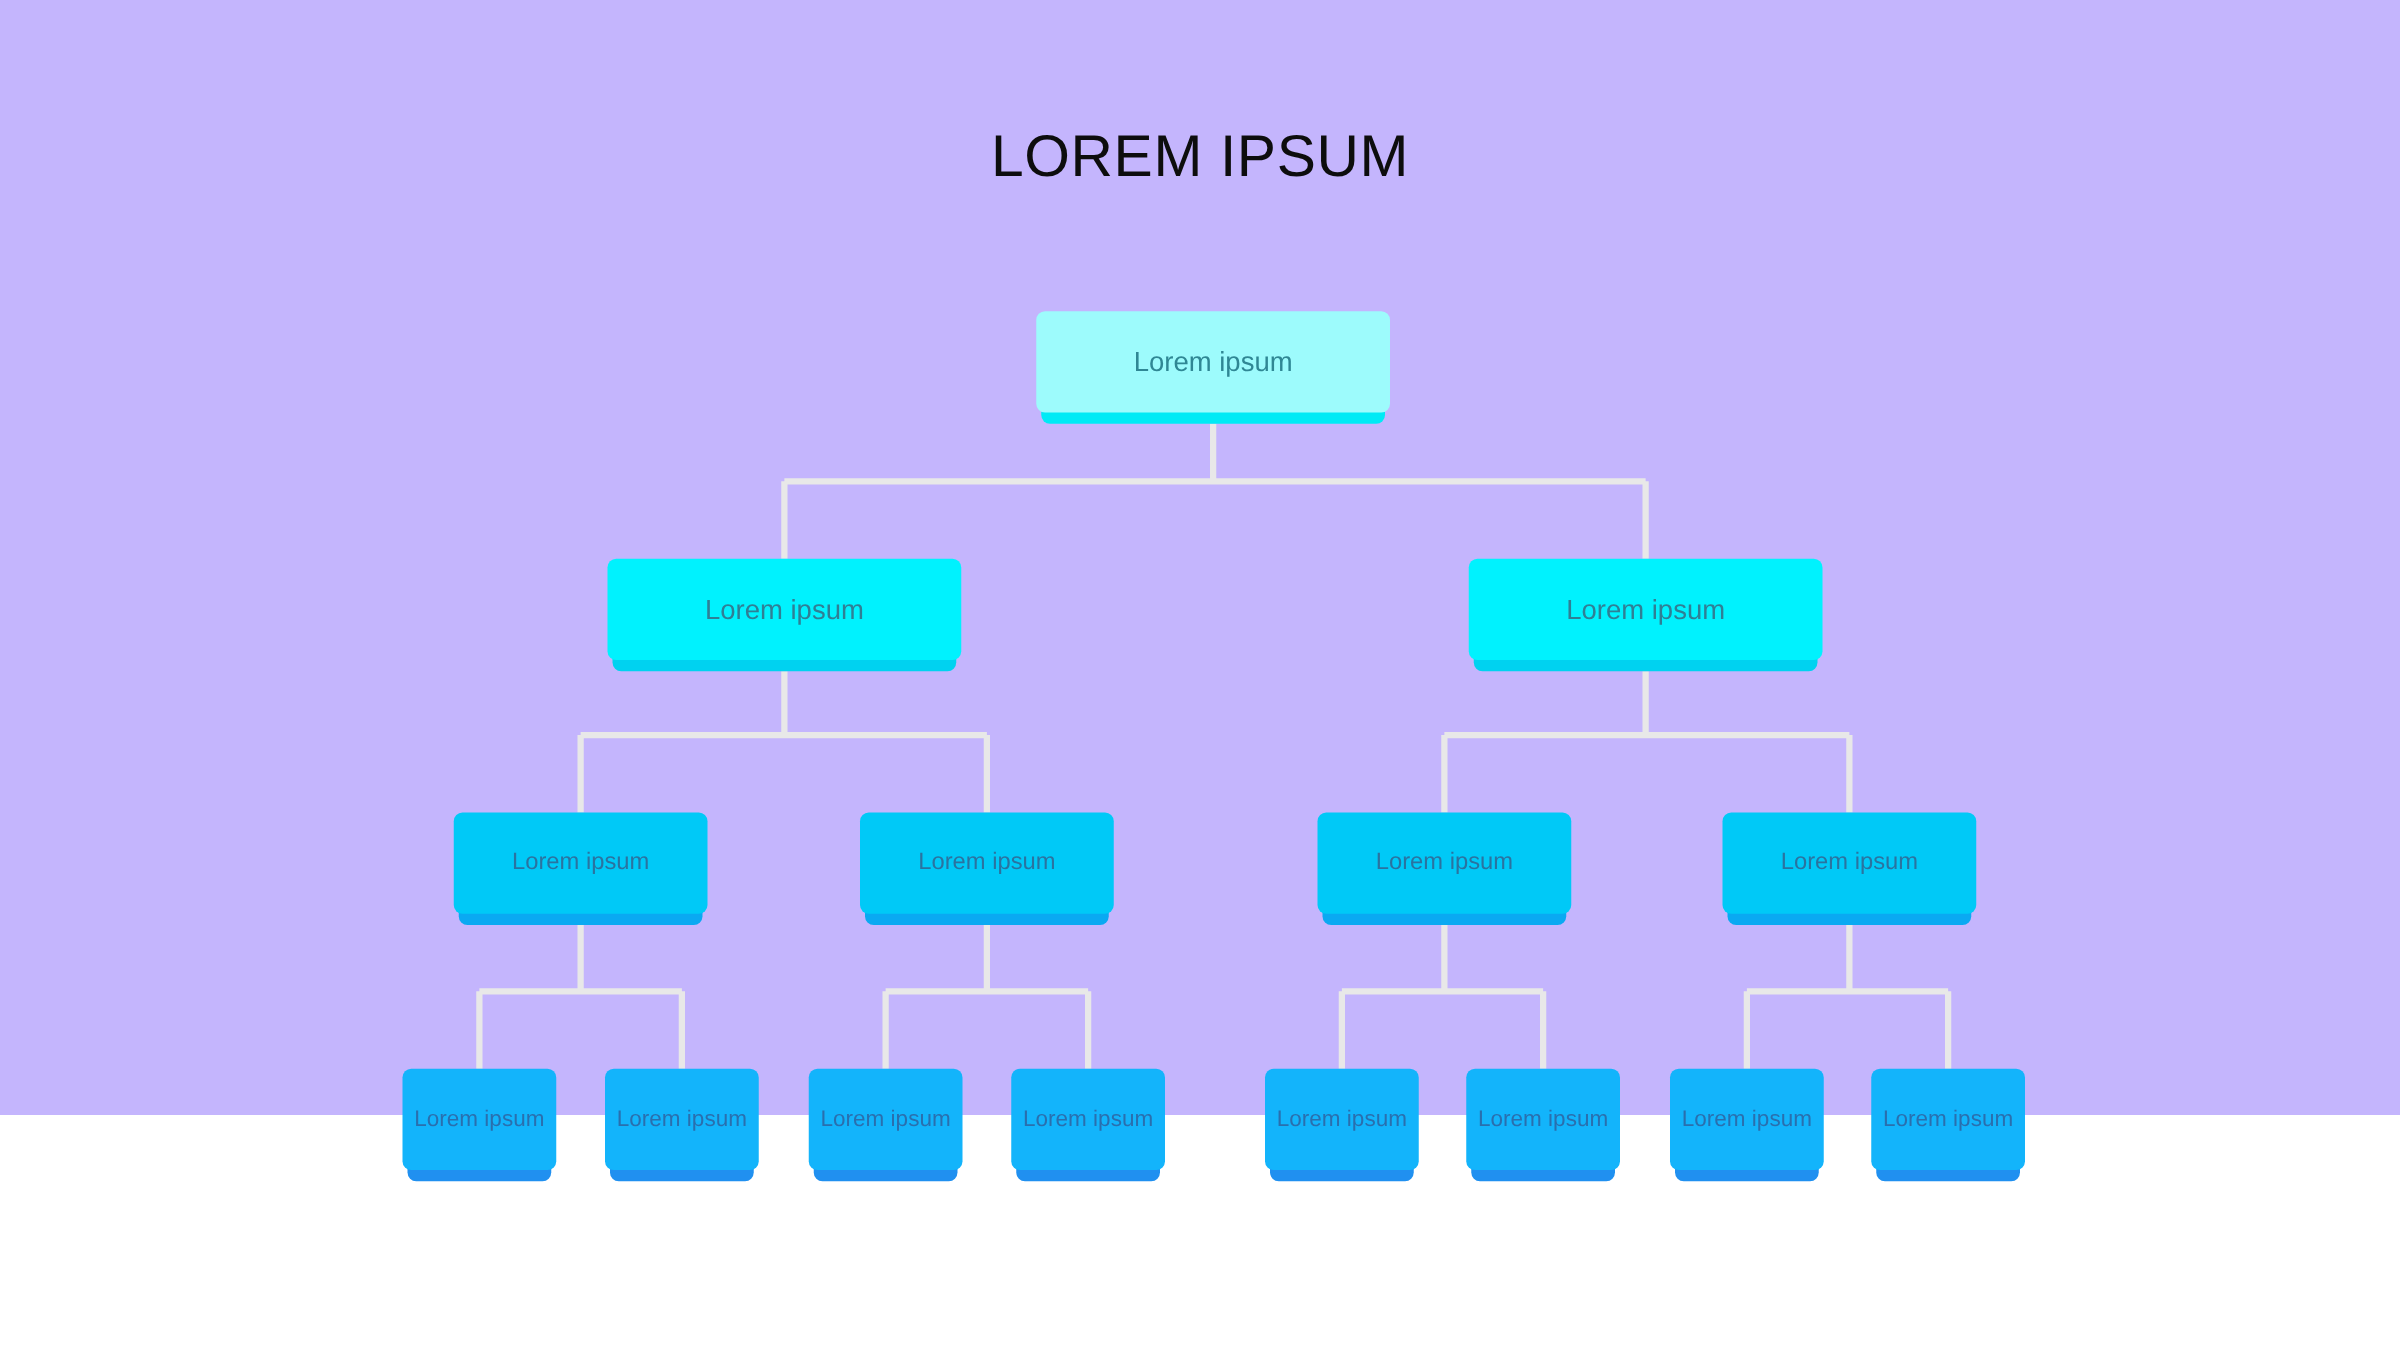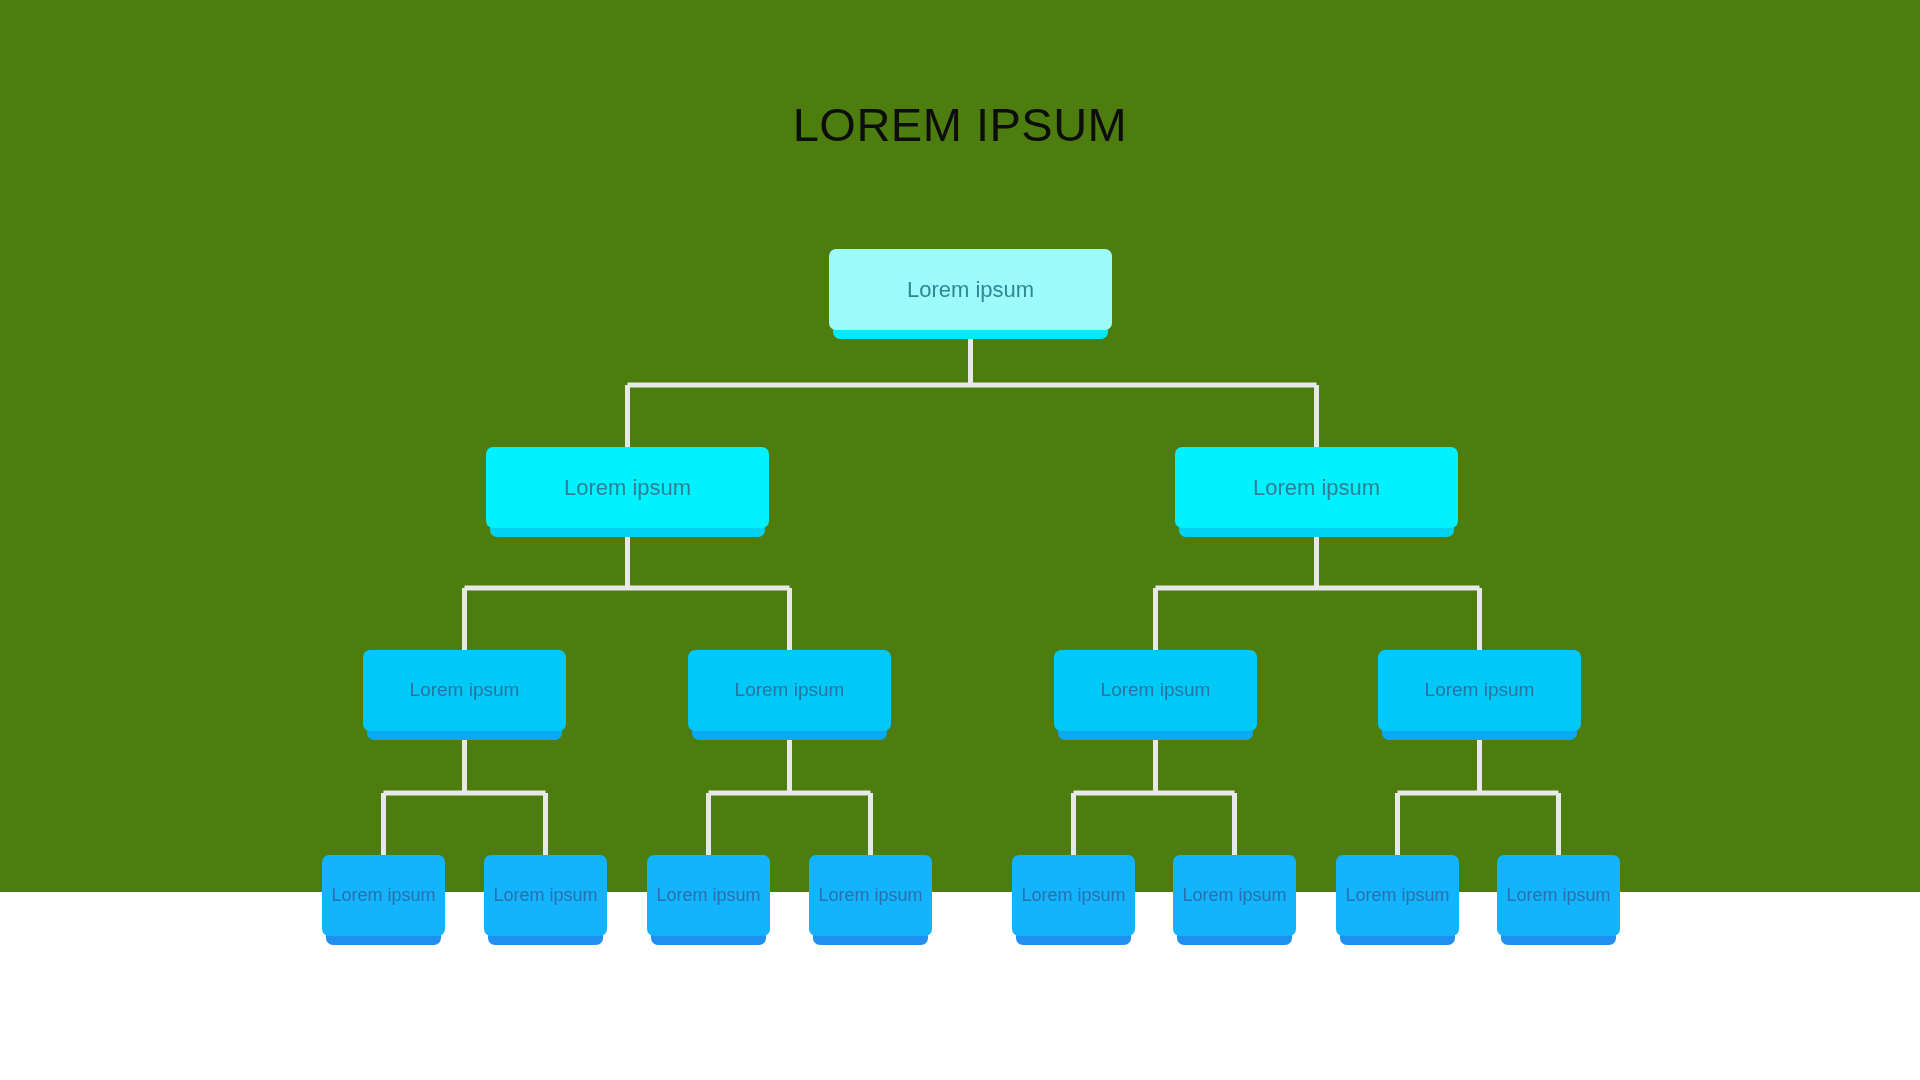--- a/index.html
+++ b/index.html
@@ -14,21 +14,21 @@
     overflow: hidden;
     font-family: "Liberation Sans", sans-serif;
     position: relative;
   }
 
   #slide {
     position: absolute;
     left: 0; top: 0;
     width: 1920px;
     height: 892px;
-    background: #4d7c0f;
+    background: #c4b5fd;
   }
 
   
   .chart-title {
     position: absolute;
     left: 0;
     top: 101px;
     width: 1920px;
     text-align: center;
     font-size: 47px;

